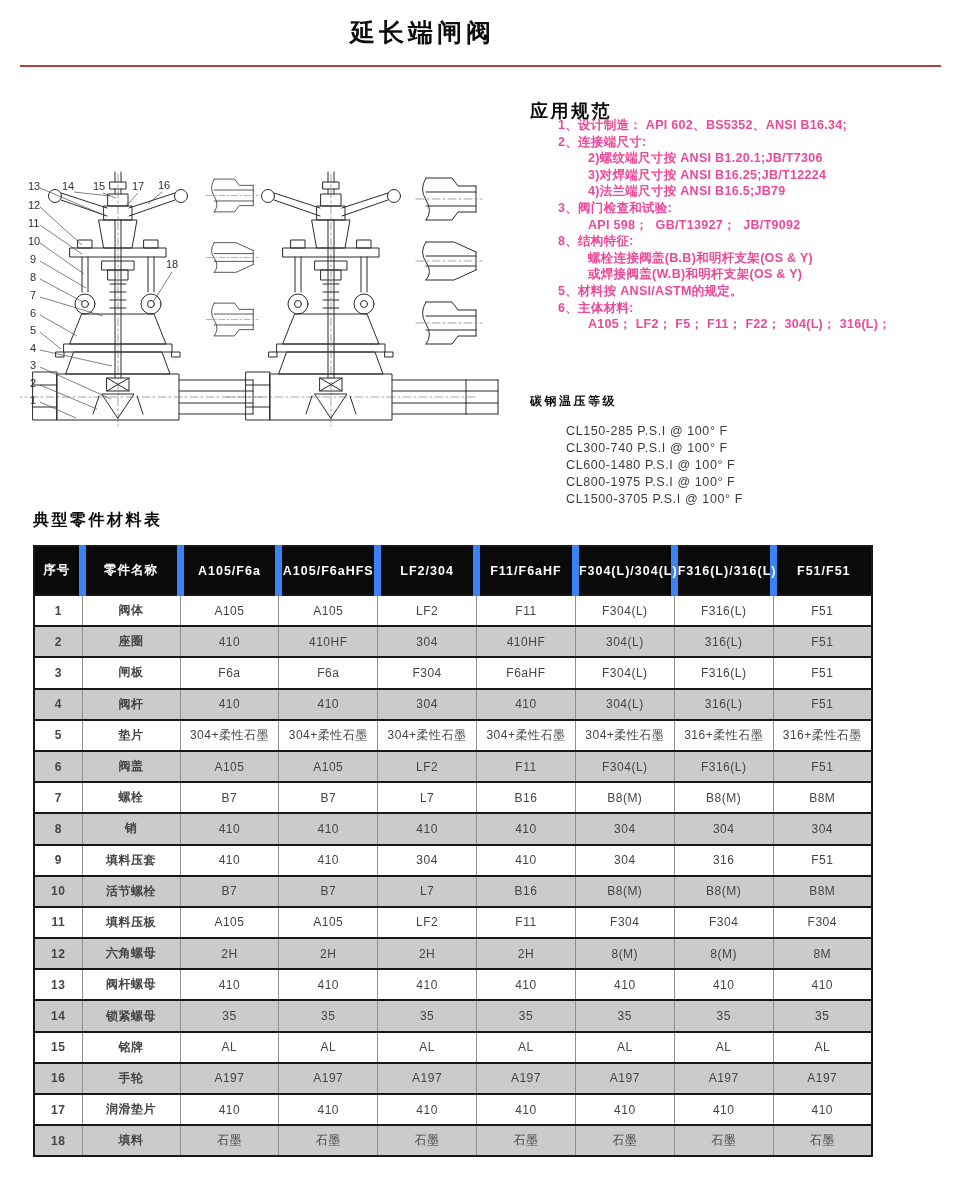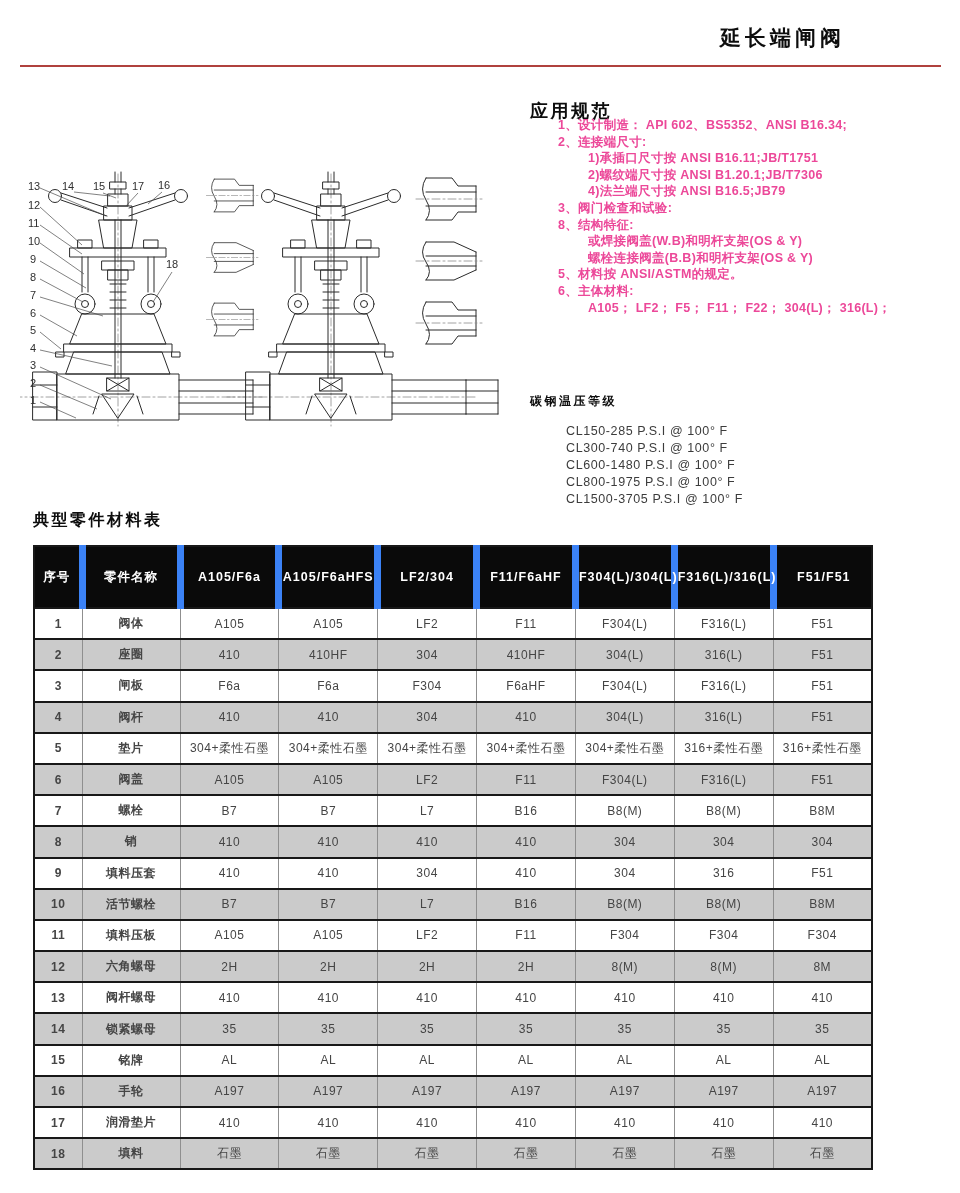--- a/index.html
+++ b/index.html
@@ -1,22 +1,22 @@
 <!DOCTYPE html>
 <html><head>
 <meta charset="utf-8">
 <style>
   html,body{margin:0;padding:0;background:#ffffff;}
   body{width:960px;height:1193px;position:relative;overflow:hidden;
        font-family:"Liberation Sans","DejaVu Sans",sans-serif;color:#222;}
   .abs{position:absolute;}
   h1,h2{margin:0;font-weight:700;color:#0d0d0d;}
 
-  .page-title{top:16px;left:0;width:845px;text-align:right;
-              font-size:21px;letter-spacing:4px;margin-top:8px;}
+  .page-title{top:16px;left:0;width:845px;text-align:center;
+              font-size:25px;letter-spacing:4px;}
   .red-rule{top:65px;left:20px;width:921px;height:2px;background:#b0413e;}
 
   .drawing{left:20px;top:166px;width:490px;height:274px;}
   .ln{fill:none;stroke:#2b2b2b;stroke-width:1;stroke-linejoin:round;stroke-linecap:round;}
   .cl{fill:none;stroke:#8a8a8a;stroke-width:0.8;stroke-dasharray:8 3 2 3;}
   .ldr{stroke:#4a4a4a;stroke-width:0.7;}
   .callout{font-family:"Liberation Sans","DejaVu Sans",sans-serif;font-size:11px;fill:#303030;}
 
   .specs-h{left:530px;top:99px;font-size:18px;letter-spacing:2.5px;font-family:Liberation Mono, monospace;}
   .specs-body{left:558px;top:117px;}
@@ -24,21 +24,21 @@
   .spec-line.sub{padding-left:30px;}
 
   .press-h{left:530px;top:393px;font-size:12px;letter-spacing:2.5px;}
   .press-body{left:566px;top:423px;}
   .press-line{white-space:pre;font-size:12.5px;line-height:16.9px;color:#3c3c3c;letter-spacing:0.6px;}
 
   .table-h{left:33px;top:510px;font-size:16px;letter-spacing:2.5px;}
   table.materials{position:absolute;left:33px;top:545px;width:840px;
                   border-collapse:collapse;table-layout:fixed;
                   border:2px solid #181818;}
-  table.materials thead tr{height:62px;}
+  table.materials thead tr{height:49px;}
   table.materials tbody tr{height:31.2px;}
   table.materials th{background:#0a0a0a;color:#ffffff;font-size:12.5px;font-weight:700;
                      letter-spacing:1px;border-left:7px solid #3b82f6;text-align:center;
                      vertical-align:middle;padding:0;}
   table.materials td{border-left:1px solid #8f8f8f;border-top:2px solid #181818;
                      font-size:12px;color:#454545;text-align:center;vertical-align:middle;
                      padding:0;letter-spacing:0.5px;}
   table.materials th:first-child,table.materials td:first-child{border-left:none;}
   table.materials tr.alt td{background:#cbcbcb;}
   td.no{font-weight:700;color:#101010;font-size:13px;}
@@ -167,27 +167,28 @@
     <text class="callout" x="10" y="221">2</text>
     <text class="callout" x="10" y="238">1</text>
     <text class="callout" x="146" y="102">18</text>
   </g>
 </svg>
 
 <h2 class="abs specs-h">应用规范</h2>
 <div class="abs specs-body" id="spec-lines">
     <div class="spec-line">1、设计制造： API 602、BS5352、ANSI B16.34;</div>
     <div class="spec-line">2、连接端尺寸:</div>
-    <div class="spec-line sub">1)承插口尺寸按 ANSI B16.11;JB/T1751</div>
     <div class="spec-line sub">2)螺纹端尺寸按 ANSI B1.20.1;JB/T7306</div>
+    <div class="spec-line sub">3)对焊端尺寸按 ANSI B16.25;JB/T12224</div>
     <div class="spec-line sub">4)法兰端尺寸按 ANSI B16.5;JB79</div>
     <div class="spec-line">3、阀门检查和试验:</div>
+    <div class="spec-line sub">API 598；  GB/T13927；  JB/T9092</div>
     <div class="spec-line">8、结构特征:</div>
+    <div class="spec-line sub">螺栓连接阀盖(B.B)和明杆支架(OS &amp; Y)</div>
     <div class="spec-line sub">或焊接阀盖(W.B)和明杆支架(OS &amp; Y)</div>
-    <div class="spec-line sub">螺栓连接阀盖(B.B)和明杆支架(OS &amp; Y)</div>
     <div class="spec-line">5、材料按 ANSI/ASTM的规定。</div>
     <div class="spec-line">6、主体材料:</div>
     <div class="spec-line sub">A105； LF2； F5； F11； F22； 304(L)； 316(L)；</div>
   </div>
 
 <h2 class="abs press-h">碳钢温压等级</h2>
 <div class="abs press-body" id="pressure-lines">
     <div class="press-line">CL150-285 P.S.I @ 100° F</div>
     <div class="press-line">CL300-740 P.S.I @ 100° F</div>
     <div class="press-line">CL600-1480 P.S.I @ 100° F</div>

